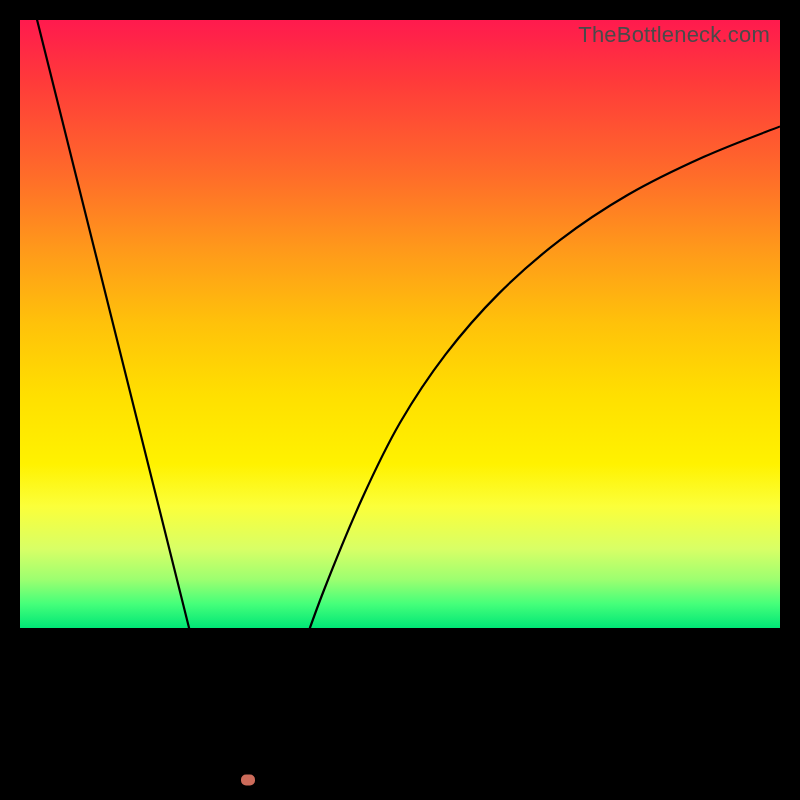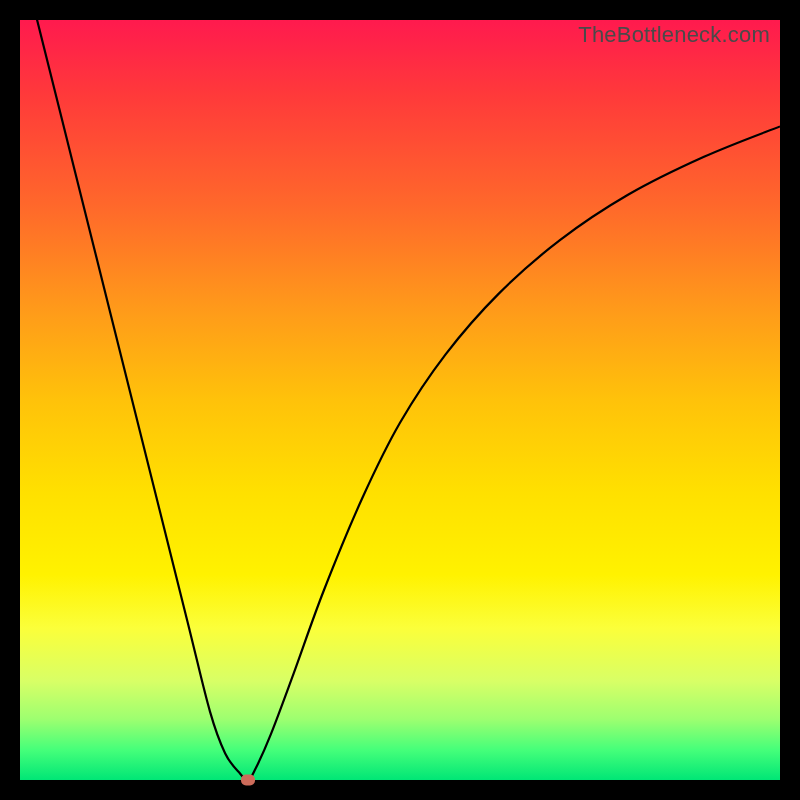--- a/index.html
+++ b/index.html
@@ -3,21 +3,21 @@
 <meta charset="utf-8">
 <style>
   * { margin: 0; padding: 0; box-sizing: border-box; }
   html, body { width: 800px; height: 800px; overflow: hidden; }
   body { background: #000; position: relative; font-family: Arial, sans-serif; }
   .frame {
     position: absolute;
     left: 20px;
     top: 20px;
     width: 760px;
-    height: 760px;
+    height: 608px;
     background: linear-gradient(to bottom,
       #ff1a4e 0%,
       #ff3a3a 10%,
       #ff6a2a 25%,
       #ff9a1a 38%,
       #ffc20a 50%,
       #ffe000 62%,
       #fff200 73%,
       #fbff3a 80%,
       #d8ff66 87%,

